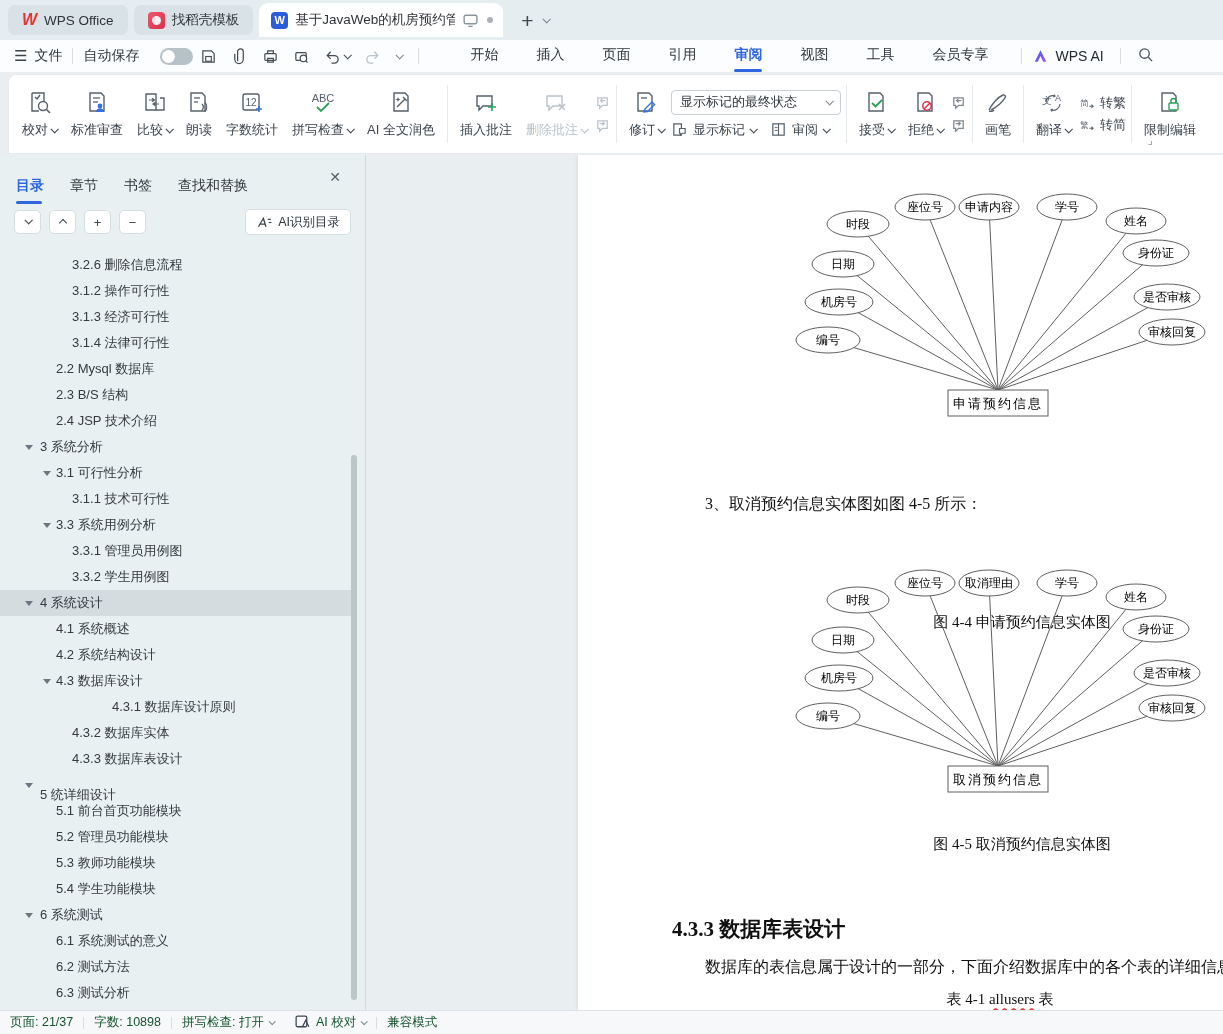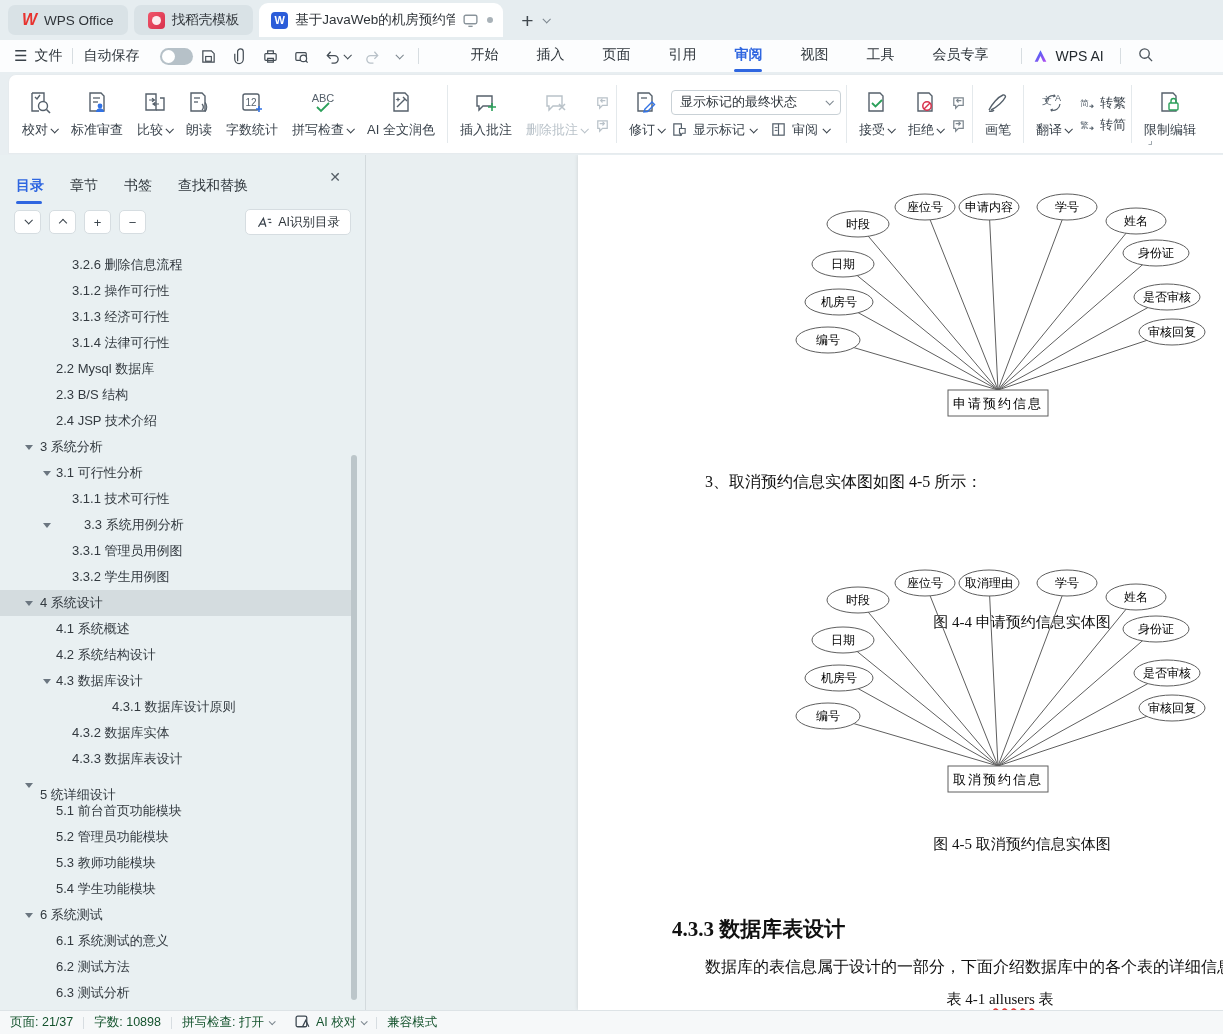--- a/index.html
+++ b/index.html
@@ -532,21 +532,21 @@
           </div>
           <div class="trow">
             <span class="tri" style="left: 43px;"></span>
             <span style="padding-left: 56px;">3.1  可行性分析</span>
           </div>
           <div class="trow">
             <span style="padding-left: 72px;">3.1.1  技术可行性</span>
           </div>
           <div class="trow">
             <span class="tri" style="left: 43px;"></span>
-            <span style="padding-left: 84px; text-align: center;">3.3 系统用例分析</span>
+            <span style="padding-left: 56px; text-align: center;">3.3 系统用例分析</span>
           </div>
           <div class="trow">
             <span style="padding-left: 72px;">3.3.1 管理员用例图</span>
           </div>
           <div class="trow">
             <span style="padding-left: 72px;">3.3.2 学生用例图</span>
           </div>
           <div class="trow sel">
             <span class="tri" style="left: 25px;"></span>
             <span style="padding-left: 40px;">4  系统设计</span>
@@ -640,21 +640,21 @@
             <ellipse cx="394" cy="147" rx="33" ry="13" fill="#fff" stroke="#5f5f5f"></ellipse>
             <text x="394" y="151" text-anchor="middle" font-size="12" fill="#000" font-family="&quot;Liberation Serif&quot;, serif">审核回复</text>
             <ellipse cx="50" cy="155" rx="32" ry="13" fill="#fff" stroke="#5f5f5f"></ellipse>
             <text x="50" y="159" text-anchor="middle" font-size="12" fill="#000" font-family="&quot;Liberation Serif&quot;, serif">编号</text>
             <rect x="170" y="205" width="100" height="26" fill="#fff" stroke="#5f5f5f"></rect>
             <text x="220" y="222.5" text-anchor="middle" font-size="13" letter-spacing="2" fill="#000" font-family="&quot;Liberation Serif&quot;, serif">申请预约信息</text>
           </svg>
 
         <div class="caption" style="left:417px; top:458px">图 4-4 申请预约信息实体图</div>
 
-        <div class="bodytext" style="left:127px; top:317px">3、取消预约信息实体图如图 4-5 所示：</div>
+        <div class="bodytext" style="left:127px; top:339px">3、取消预约信息实体图如图 4-5 所示：</div>
 
         <svg class="dg" style="top:406px" width="445" height="250" viewBox="0 0 445 250">
             <line x1="80" y1="39" x2="220" y2="205" stroke="#5f5f5f" stroke-width="1"></line>
             <line x1="147" y1="22" x2="220" y2="205" stroke="#5f5f5f" stroke-width="1"></line>
             <line x1="211" y1="22" x2="220" y2="205" stroke="#5f5f5f" stroke-width="1"></line>
             <line x1="289" y1="22" x2="220" y2="205" stroke="#5f5f5f" stroke-width="1"></line>
             <line x1="358" y1="36" x2="220" y2="205" stroke="#5f5f5f" stroke-width="1"></line>
             <line x1="378" y1="68" x2="220" y2="205" stroke="#5f5f5f" stroke-width="1"></line>
             <line x1="65" y1="79" x2="220" y2="205" stroke="#5f5f5f" stroke-width="1"></line>
             <line x1="61" y1="117" x2="220" y2="205" stroke="#5f5f5f" stroke-width="1"></line>

